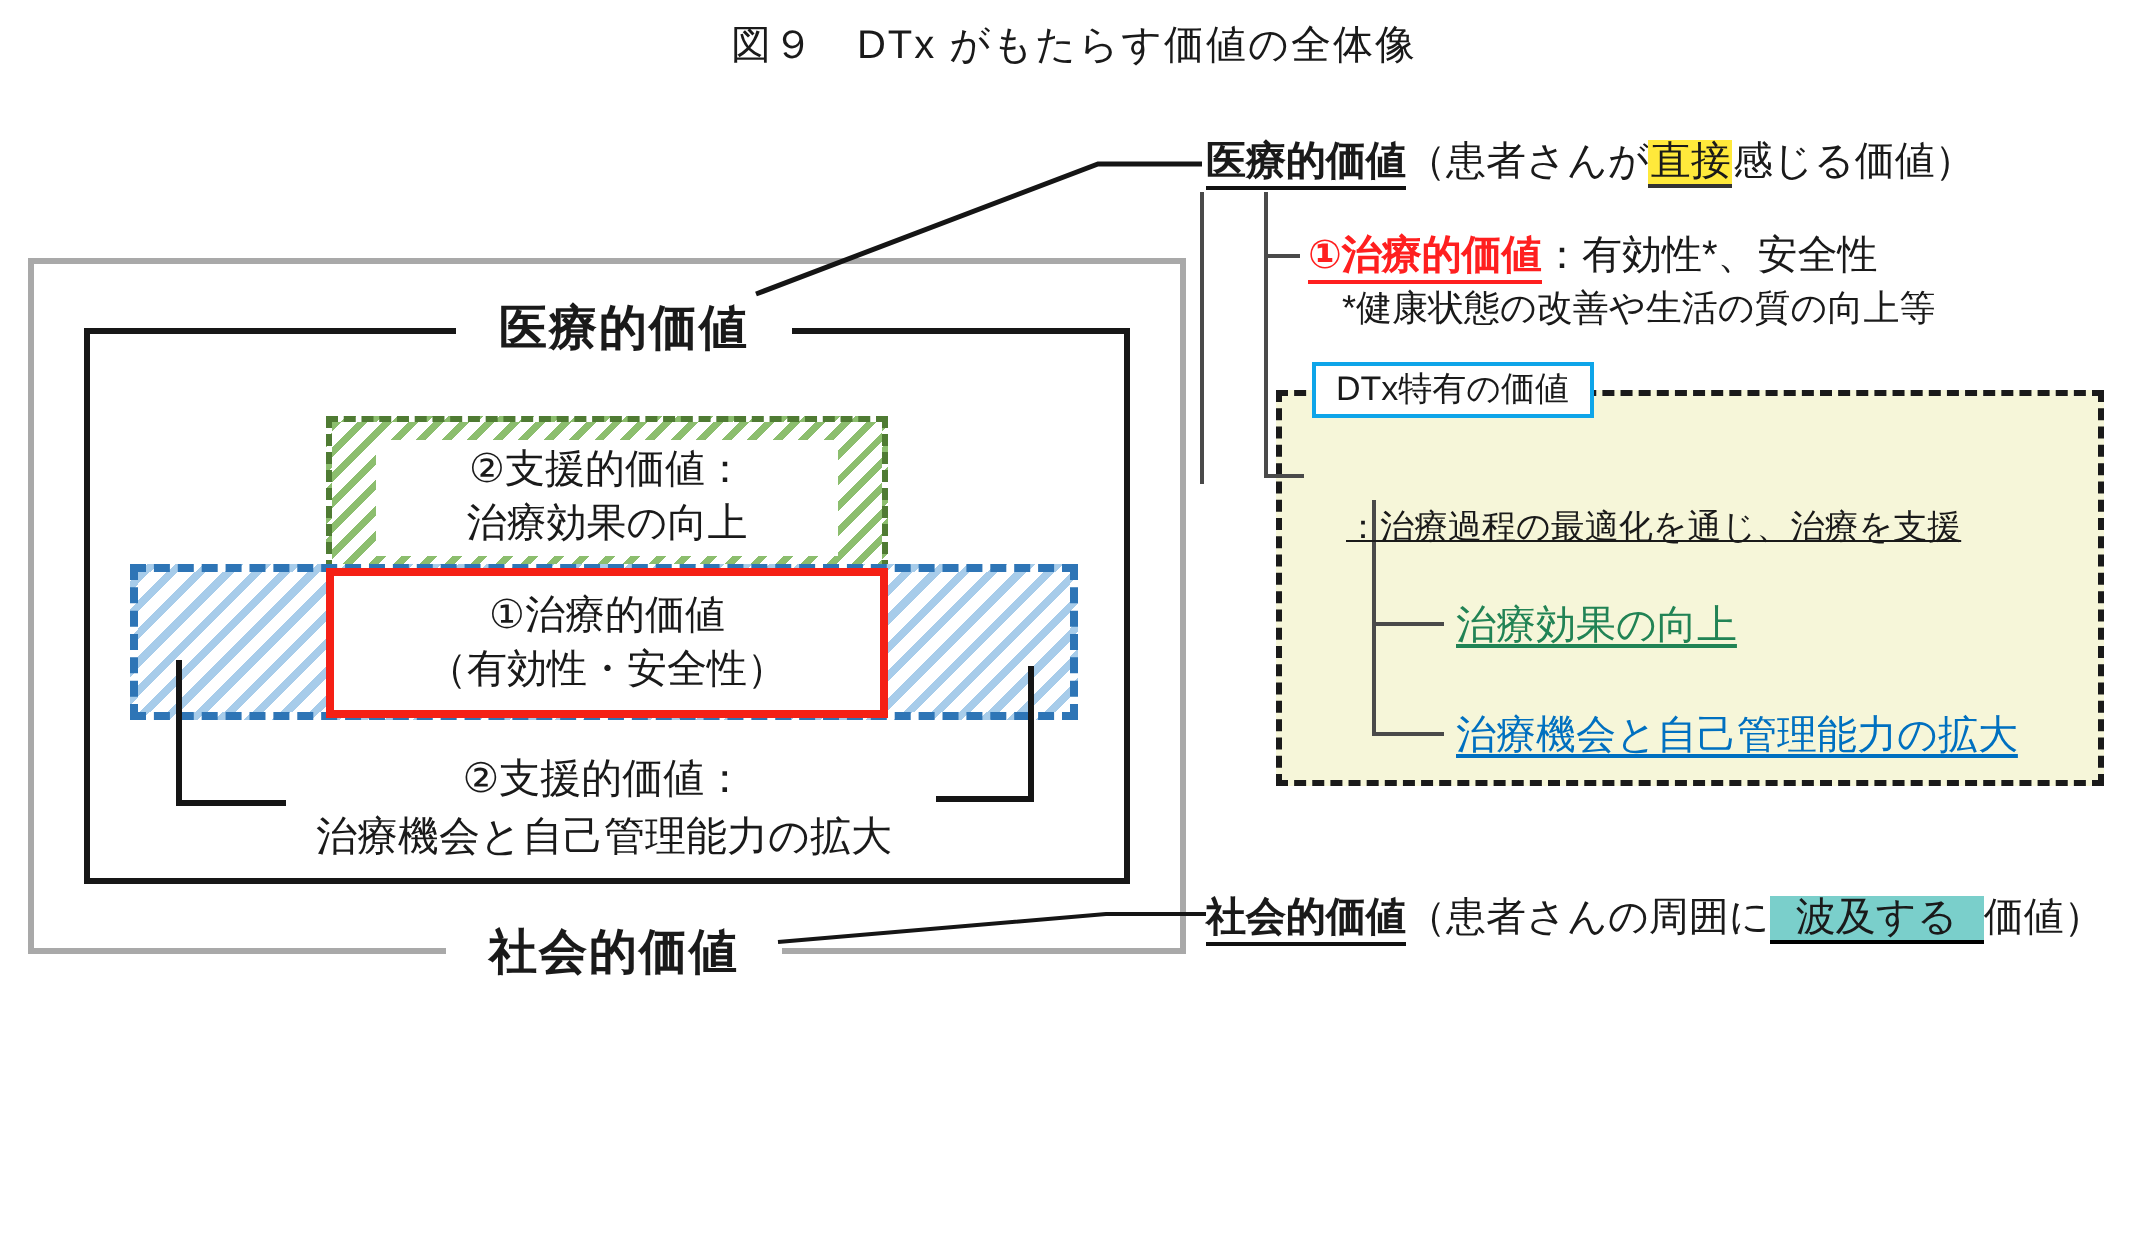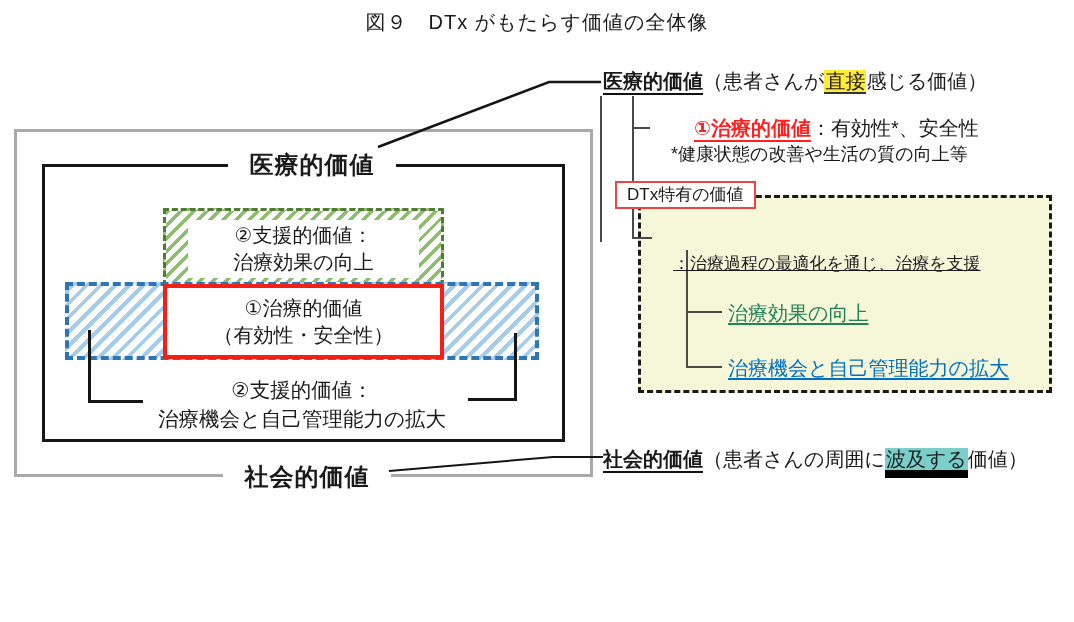--- a/index.html
+++ b/index.html
@@ -41,24 +41,24 @@
   }
   .bk{position:absolute;background:#151515;z-index:2;}
   .ln{position:absolute;background:#4a4a4a;z-index:2;}
   
   .rtext{position:absolute;z-index:4;font-size:20px;line-height:26px;white-space:nowrap;}
   .hd{font-weight:bold;border-bottom:2px solid #111;padding-bottom:1px;}
   .red-label{color:#ff1f1f;font-weight:bold;border-bottom:2px solid #ff1f1f;padding-bottom:1px;}
   .note{font-size:18px;}
   .small{font-size:17px;text-decoration:underline;}
   mark.y{background:#ffe93b;color:inherit;border-bottom:2px solid #333;padding:0 1px;text-align:center;}
-  mark.c{background:#7acfcb;color:inherit;border-bottom:8px solid #000000;padding:0 1px;}
+  mark.c{background:#7acfcb;color:inherit;border-bottom:2px solid #000000;padding:0 13px;}
   .yellow-panel{left:638px;top:195px;width:414px;height:198px;background:#f6f6d9;border:3px dashed #1a1a1a;z-index:1;}
   .dtx-label{
-    position:absolute;left:615px;top:181px;z-index:4;background:#ffffff;border:2px solid #ef4444;
+    position:absolute;left:656px;top:181px;z-index:4;background:#ffffff;border:2px solid #0ea5e9;
     font-size:17px;line-height:22px;padding:1px 10px;white-space:nowrap;
   }
   .glink{color:#218355;text-decoration:underline;text-underline-offset:3px;}
   .blink{color:#0070c0;text-decoration:underline;text-underline-offset:3px;}
   .bullets{position:absolute;left:645px;top:472px;font-size:20px;line-height:28px;z-index:4;white-space:nowrap;}
   .title{left:0;top:9px;width:1074px;text-align:center;font-size:20px;letter-spacing:1px;}
   .source{left:15px;top:590px;font-family:"Liberation Serif","DejaVu Serif",serif;font-size:17px;color:#222;}
   svg.overlay{position:absolute;left:0;top:0;z-index:6;pointer-events:none;}
 </style>
 </head>
@@ -108,21 +108,21 @@
   <div class="ln" style="left:632px;top:127px;width:18px;height:2px;"></div>
   <div class="ln" style="left:632px;top:237px;width:20px;height:2px;"></div>
   <div class="ln" style="left:686px;top:250px;width:2px;height:118px;"></div>
   <div class="ln" style="left:686px;top:311px;width:36px;height:2px;"></div>
   <div class="ln" style="left:686px;top:366px;width:36px;height:2px;"></div>
 
   <div class="rtext" style="left:603px;top:68px;">
     <span class="hd">医療的価値</span><span>（患者さんが</span><mark class="y">直接</mark><span>感じる価値）</span>
   </div>
 
-  <div class="rtext" style="left:654px;top:115px;margin-left:40px;">
+  <div class="rtext" style="left:654px;top:115px;">
     <span class="red-label">①治療的価値</span><span>：有効性*、安全性</span>
   </div>
   <div class="rtext note" style="left:671px;top:141px;">*健康状態の改善や生活の質の向上等</div>
 
   <div class="box yellow-panel"></div>
   <div class="dtx-label">DTx特有の価値</div>
 
   <div class="rtext small" style="left:673px;top:251px;">：治療過程の最適化を通じ、治療を支援</div>
   <div class="rtext" style="left:728px;top:300px;">
     <span class="glink">治療効果の向上</span>

